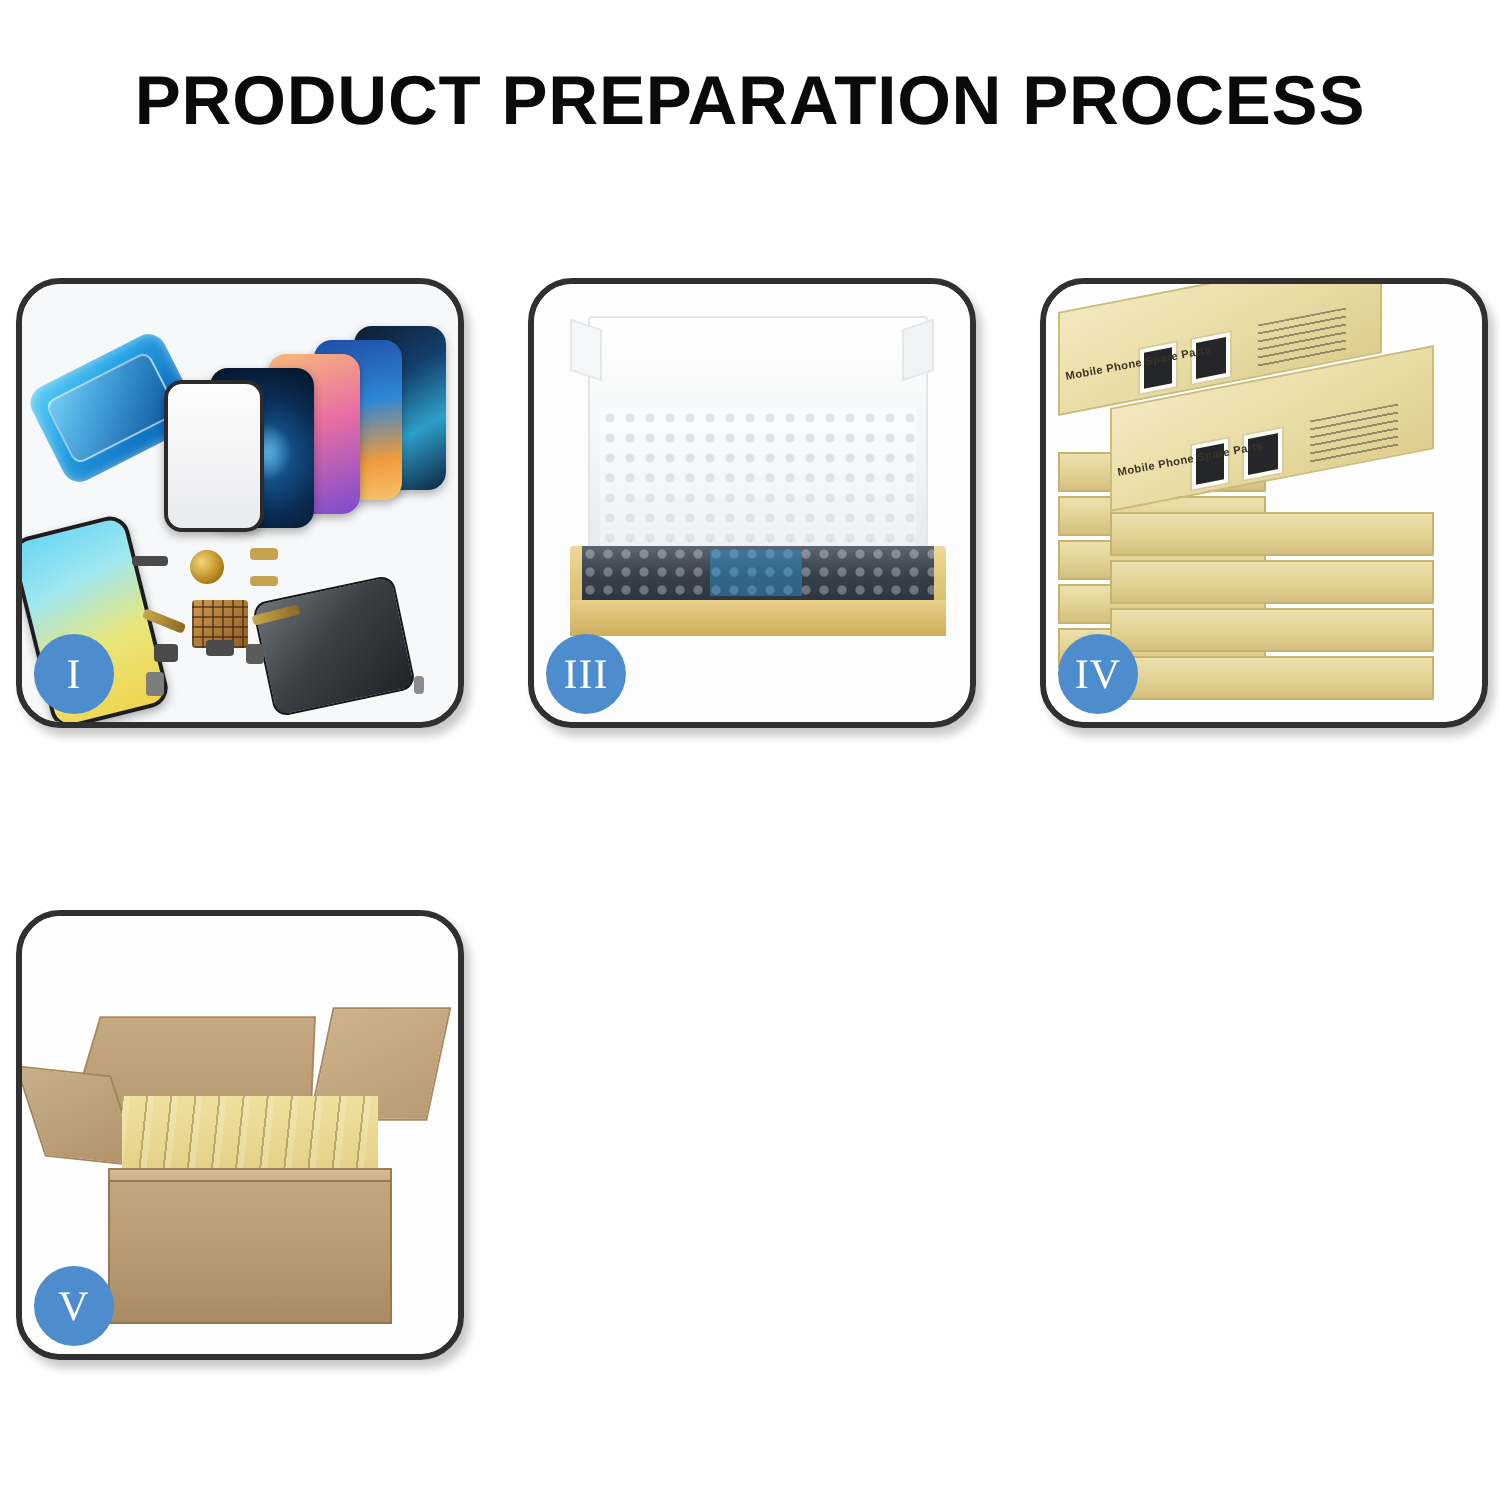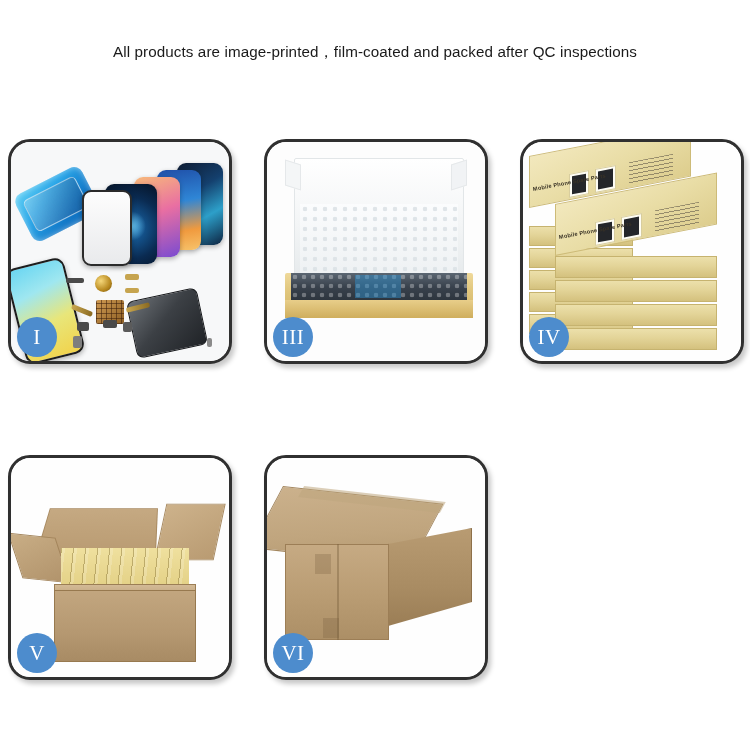--- a/index.html
+++ b/index.html
@@ -343,21 +343,21 @@
   .p6 .seam {
     position:absolute; background: rgba(120,95,60,.40);
   }
 </style>
 </head>
 <body>
 
 <div class="page">
 
   <div class="header">
-    <div class="subtitle">All products are image-printed，film-coated and packed after QC inspections</div>
+    <div class="title">PRODUCT PREPARATION PROCESS</div>
   </div>
 
   <div class="grid">
 
     <div class="panel">
       <div class="panel-media p1">
         <div class="film"></div>
         <div class="ph ph-e"></div>
         <div class="ph ph-d"></div>
         <div class="ph ph-c"></div>
@@ -440,27 +440,15 @@
         <div class="flap-back"></div>
         <div class="flap-right"></div>
         <div class="flap-left"></div>
         <div class="contents"></div>
         <div class="carton-side"></div>
         <div class="carton-body"></div>
       </div>
       <div class="badge">V</div>
     </div>
 
-    <div class="panel">
-      <div class="panel-media p6">
-        <div class="top"></div>
-        <div class="side"></div>
-        <div class="front"></div>
-        <div class="tape" style="left:30px;top:36px;width:150px;height:11px;transform:skewX(-28deg) skewY(6deg);"></div>
-        <div class="seam" style="left:70px;top:86px;width:2px;height:96px;"></div>
-        <div class="seam" style="left:48px;top:96px;width:16px;height:20px;background:rgba(120,95,60,.28);"></div>
-        <div class="seam" style="left:56px;top:160px;width:16px;height:20px;background:rgba(120,95,60,.28);"></div>
-      </div>
-      <div class="badge">VI</div>
-    </div>
 
   </div>
 </div>
 
 </body></html>

